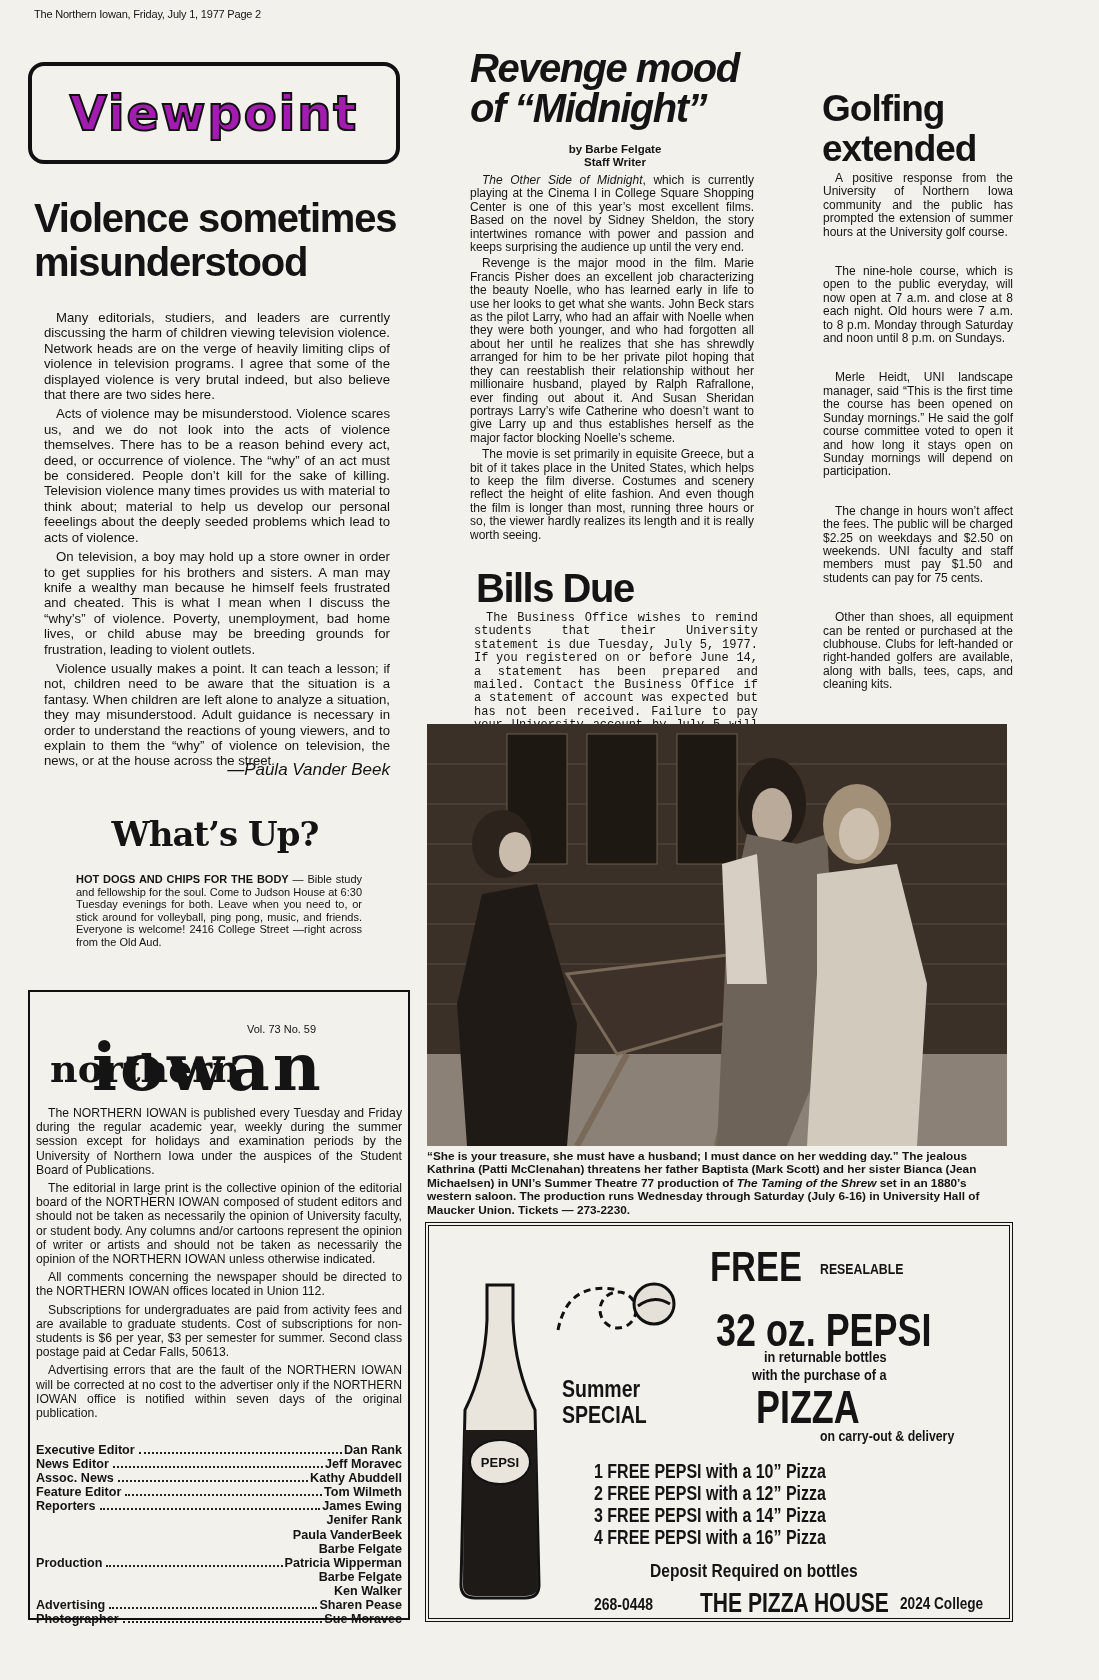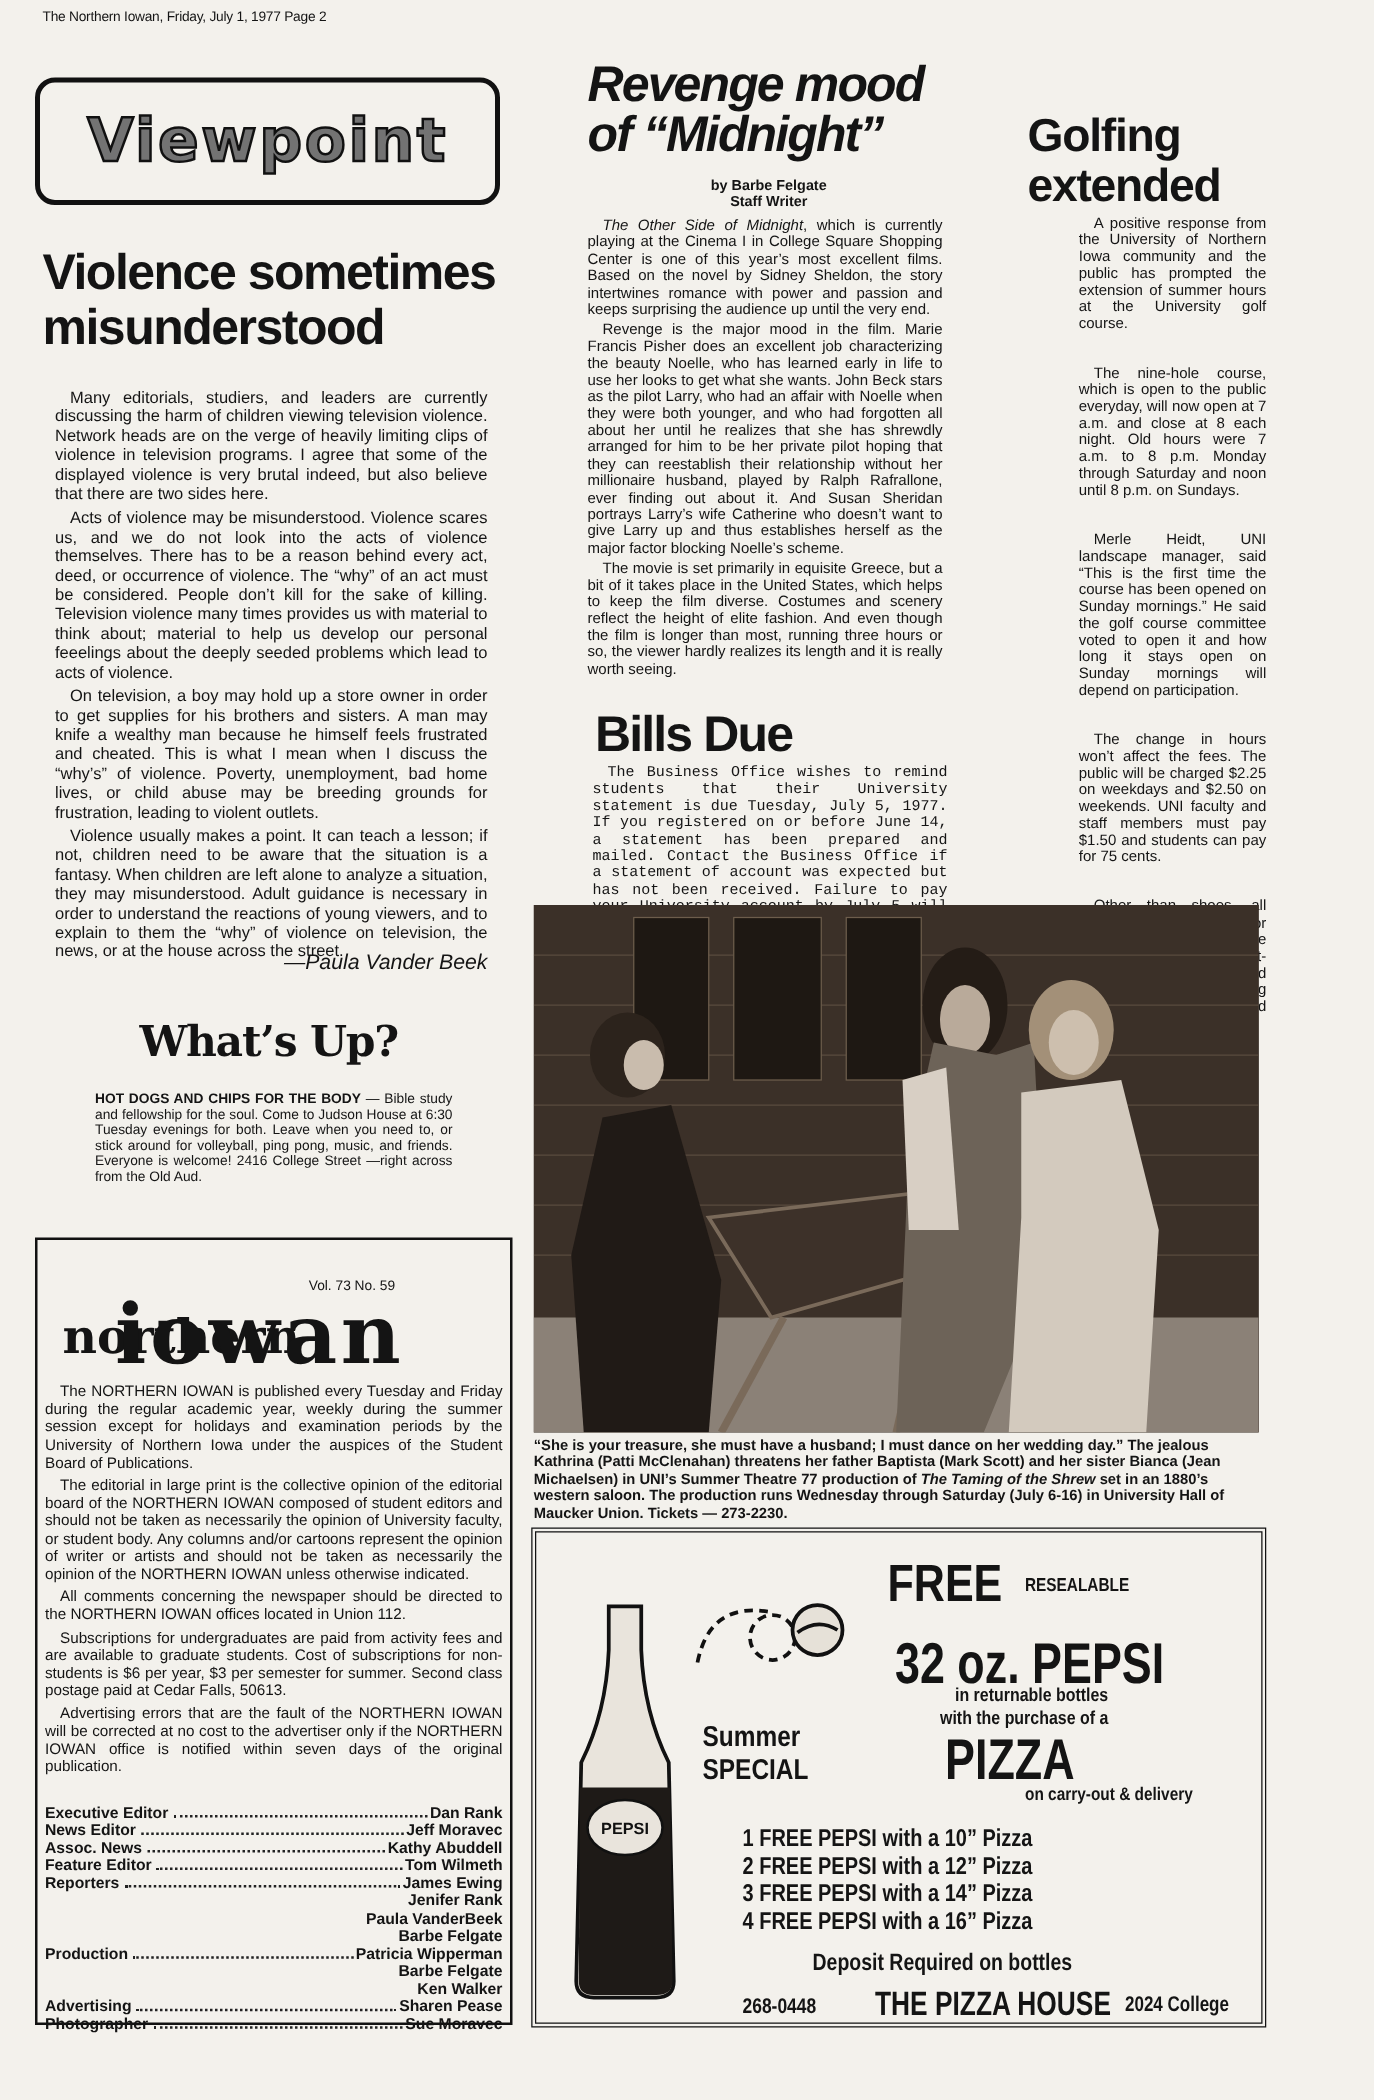--- a/index.html
+++ b/index.html
@@ -5,21 +5,21 @@
   * { box-sizing: border-box; margin: 0; padding: 0; }
   html, body { width: 1099px; height: 1680px; background: #f3f1ec; overflow: hidden; }
   body { position: relative; font-family: "Liberation Sans", sans-serif; color: #141414; }
   .abs { position: absolute; }
   .body-text { font-size: 13.2px; line-height: 15.4px; text-align: justify; hyphens: auto; }
   .body-text p { text-indent: 12px; margin-bottom: 4px; }
   .masthead-line { left: 34px; top: 8px; font-size: 11px; letter-spacing: -0.2px; }
 
   
   .viewpoint-box { left: 28px; top: 62px; width: 372px; height: 102px; border: 4px solid #111; border-radius: 16px; display: flex; align-items: center; justify-content: center; }
-  .viewpoint-title { font-family: "DejaVu Sans", sans-serif; font-weight: bold; font-size: 48px; color: #737373; -webkit-text-stroke: 2px #111; letter-spacing: 2px; }
+  .viewpoint-title { font-family: "DejaVu Sans", sans-serif; font-weight: bold; font-size: 48px; color: #a21caf; -webkit-text-stroke: 2px #111; letter-spacing: 2px; }
 
   .headline-main { left: 34px; top: 196px; width: 380px; font-size: 40px; font-weight: bold; line-height: 44px; letter-spacing: -1.2px; }
   .editorial { left: 44px; top: 310px; width: 346px; }
   .byline-paula { left: 200px; top: 760px; width: 190px; text-align: right; font-style: italic; font-size: 17px; }
 
   .whatsup-title { left: 100px; top: 814px; width: 230px; text-align: center; font-family: "DejaVu Serif", serif; font-weight: bold; font-size: 34px; letter-spacing: -1px; }
   .whatsup-body { left: 76px; top: 873px; width: 286px; font-size: 11px; line-height: 12.6px; text-align: justify; }
   .whatsup-body b { font-weight: bold; }
 
   
@@ -41,21 +41,21 @@
   .review-byline { left: 470px; top: 143px; width: 290px; text-align: center; font-size: 11.5px; font-weight: bold; line-height: 13px; }
   .review-body { left: 470px; top: 174px; width: 284px; font-size: 12px; line-height: 13.4px; }
   .review-body p { margin-bottom: 3px; }
 
   .bills-headline { left: 476px; top: 566px; font-size: 40px; font-weight: bold; letter-spacing: -1.5px; }
   .bills-body { left: 474px; top: 612px; width: 284px; font-size: 12px; line-height: 13.4px; font-family: Liberation Mono, monospace; }
 
   
   .golf-headline { left: 822px; top: 64px; width: 190px; font-size: 37px; font-weight: bold; line-height: 40px; letter-spacing: -1px; margin-top: 25px; }
   .golf-body { left: 823px; top: 172px; width: 190px; font-size: 12px; line-height: 13.4px; }
-  .golf-body p { margin-bottom: 26px; margin-left: 40px; }
+  .golf-body p { margin-bottom: 26px; }
 
   
   .photo { left: 427px; top: 724px; width: 580px; height: 422px; background: linear-gradient(180deg,#3a2f27 0%, #2a221c 40%, #4a3f36 100%); overflow: hidden; }
   .photo-caption { left: 427px; top: 1150px; width: 585px; font-size: 11.8px; font-weight: bold; line-height: 13.4px; }
 
   
   .ad-box { left: 425px; top: 1222px; width: 588px; height: 400px; border: 3px double #111; border-width: 4px; }
   .ad-free { left: 710px; top: 1243px; font-family: "Liberation Sans Narrow", "Liberation Sans", sans-serif; font-weight: bold; font-size: 42px; transform: scaleX(0.82); transform-origin: left; }
   .ad-resealable { left: 820px; top: 1260px; font-weight: bold; font-size: 15px; transform: scaleX(0.82); transform-origin: left; }
   .ad-pepsi { left: 716px; top: 1303px; font-weight: bold; font-size: 46px; transform: scaleX(0.78); transform-origin: left; }

